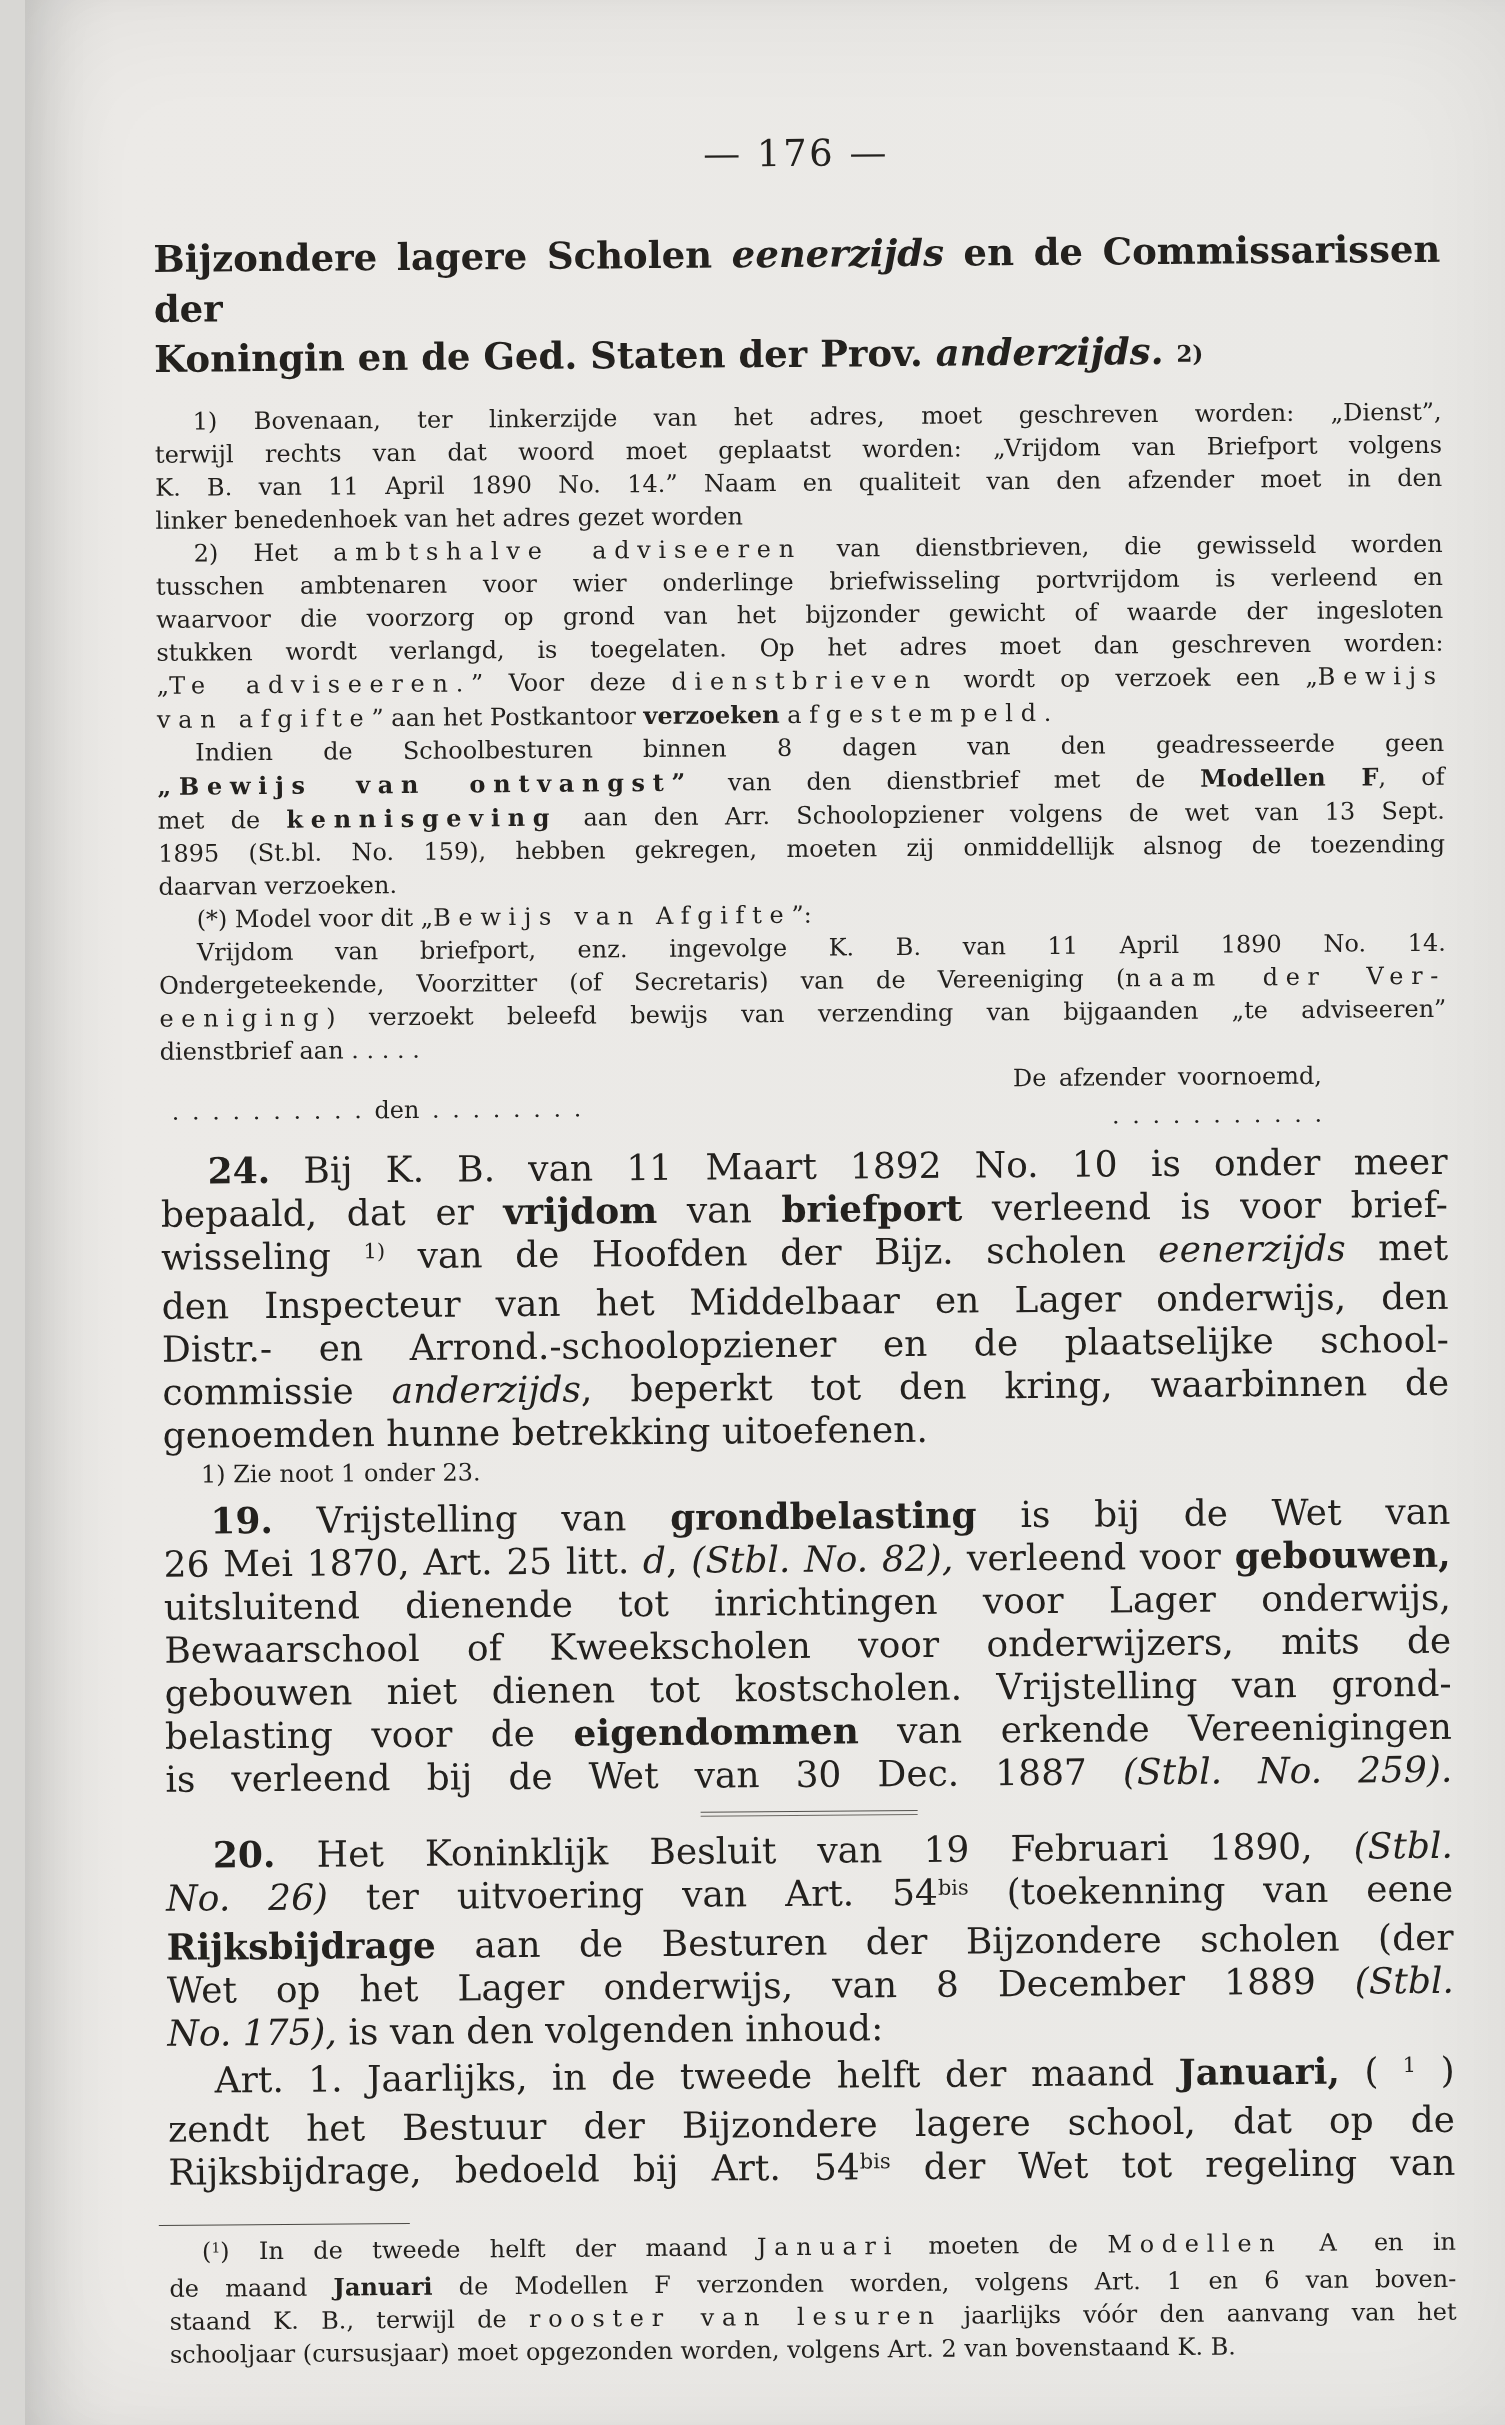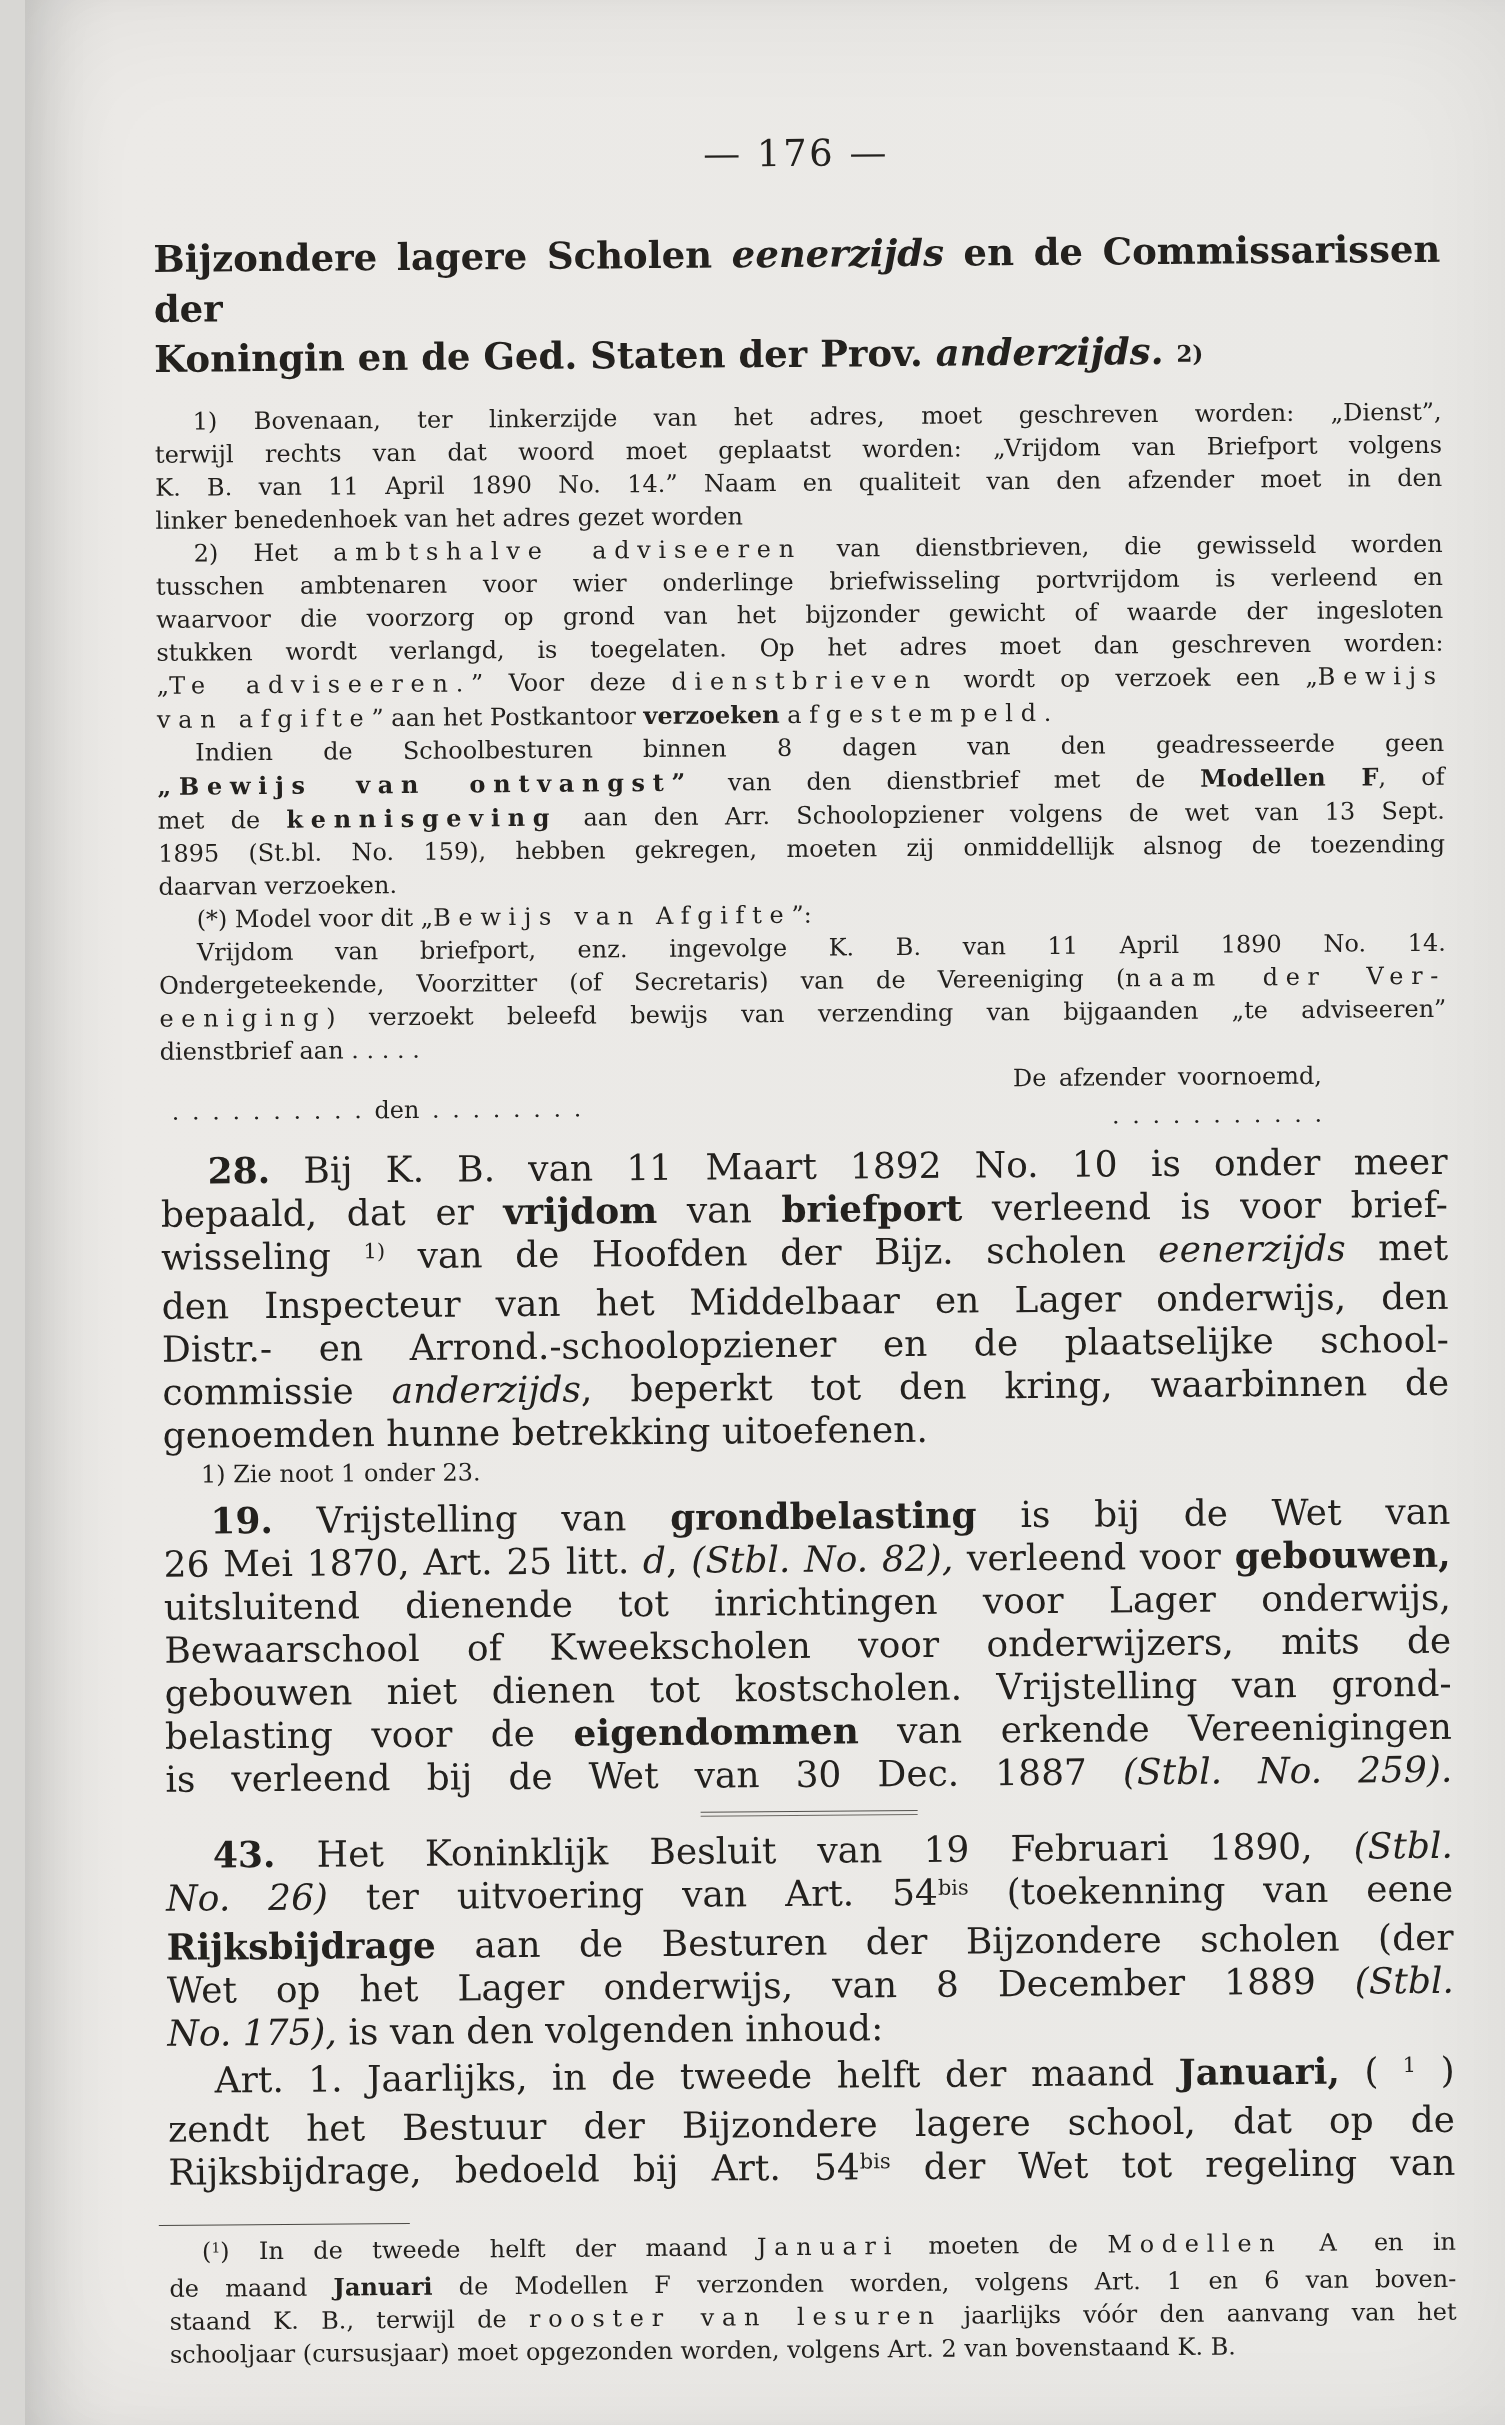--- a/index.html
+++ b/index.html
@@ -112,21 +112,21 @@
         <div class="form-left">
           <div>. . . . . . . . . .  den . . . . . . . .</div>
         </div>
         <div class="form-right">
           <div>De afzender voornoemd,</div>
           <div class="dots">. . . . . . . . . . .</div>
         </div>
       </div>
 
       <section class="body p24">
-          <div class="line ind"><span class="b">28.</span><span> Bij K. B. van 11 Maart 1892 No. 10 is onder meer</span></div>
+          <div class="line ind"><span class="b">24.</span><span> Bij K. B. van 11 Maart 1892 No. 10 is onder meer</span></div>
           <div class="line"><span>bepaald, dat er </span><span class="b">vrijdom</span><span> van </span><span class="b">briefport</span><span> verleend is voor brief-</span></div>
           <div class="line"><span>wisseling </span><span class="sup">1)</span><span> van de Hoofden der Bijz. scholen </span><span class="i">eenerzijds</span><span> met</span></div>
           <div class="line"><span>den Inspecteur van het Middelbaar en Lager onderwijs, den</span></div>
           <div class="line"><span>Distr.- en Arrond.-schoolopziener en de plaatselijke school-</span></div>
           <div class="line"><span>commissie </span><span class="i">anderzijds</span><span>, beperkt tot den kring, waarbinnen de</span></div>
           <div class="line last"><span>genoemden hunne betrekking uitoefenen.</span></div>
         </section>
 
       <section class="noteline">
           <div class="line ind last"><span>1) Zie noot 1 onder 23.</span></div>
@@ -138,21 +138,21 @@
           <div class="line"><span>uitsluitend dienende tot inrichtingen voor Lager onderwijs,</span></div>
           <div class="line"><span>Bewaarschool of Kweekscholen voor onderwijzers, mits de</span></div>
           <div class="line"><span>gebouwen niet dienen tot kostscholen. Vrijstelling van grond-</span></div>
           <div class="line"><span>belasting voor de </span><span class="b">eigendommen</span><span> van erkende Vereenigingen</span></div>
           <div class="line"><span>is verleend bij de Wet van 30 Dec. 1887 </span><span class="i">(Stbl. No. 259).</span></div>
         </section>
 
       <div class="divider"></div>
 
       <section class="body p26">
-          <div class="line ind"><span class="b">43.</span><span> Het Koninklijk Besluit van 19 Februari 1890, </span><span class="i">(Stbl.</span></div>
+          <div class="line ind"><span class="b">20.</span><span> Het Koninklijk Besluit van 19 Februari 1890, </span><span class="i">(Stbl.</span></div>
           <div class="line"><span class="i">No. 26)</span><span> ter uitvoering van Art. 54</span><span class="sup">bis</span><span> (toekenning van eene</span></div>
           <div class="line"><span class="b">Rijksbijdrage</span><span> aan de Besturen der Bijzondere scholen (der</span></div>
           <div class="line"><span>Wet op het Lager onderwijs, van 8 December 1889 </span><span class="i">(Stbl.</span></div>
           <div class="line last"><span class="i">No. 175),</span><span> is van den volgenden inhoud:</span></div>
         </section>
 
       <section class="body art1">
           <div class="line ind"><span>Art. 1. Jaarlijks, in de tweede helft der maand </span><span class="b">Januari,</span><span> ( </span><span class="sup">1</span><span> )</span></div>
           <div class="line"><span>zendt het Bestuur der Bijzondere lagere school, dat op de</span></div>
           <div class="line"><span>Rijksbijdrage, bedoeld bij Art. 54</span><span class="sup">bis</span><span> der Wet tot regeling van</span></div>

